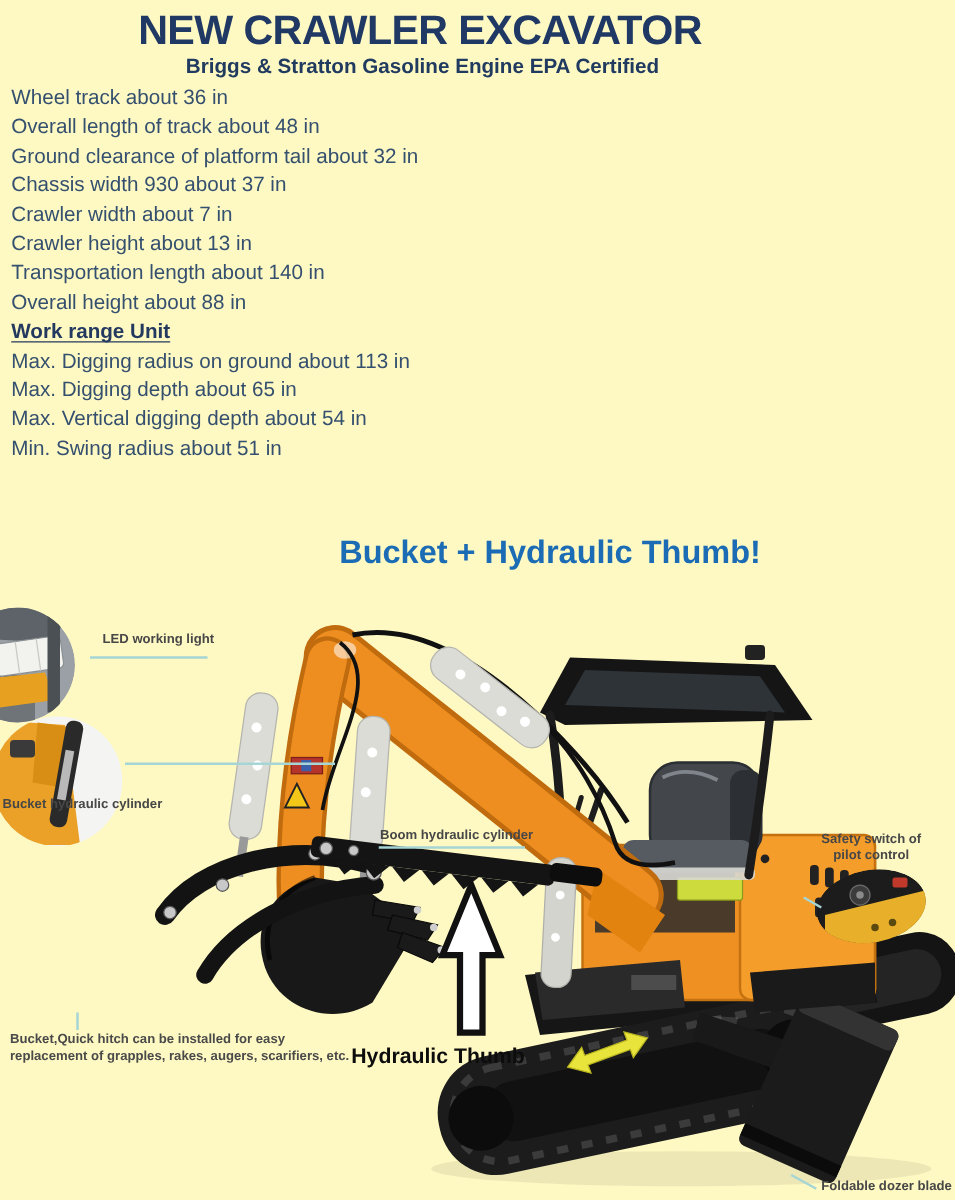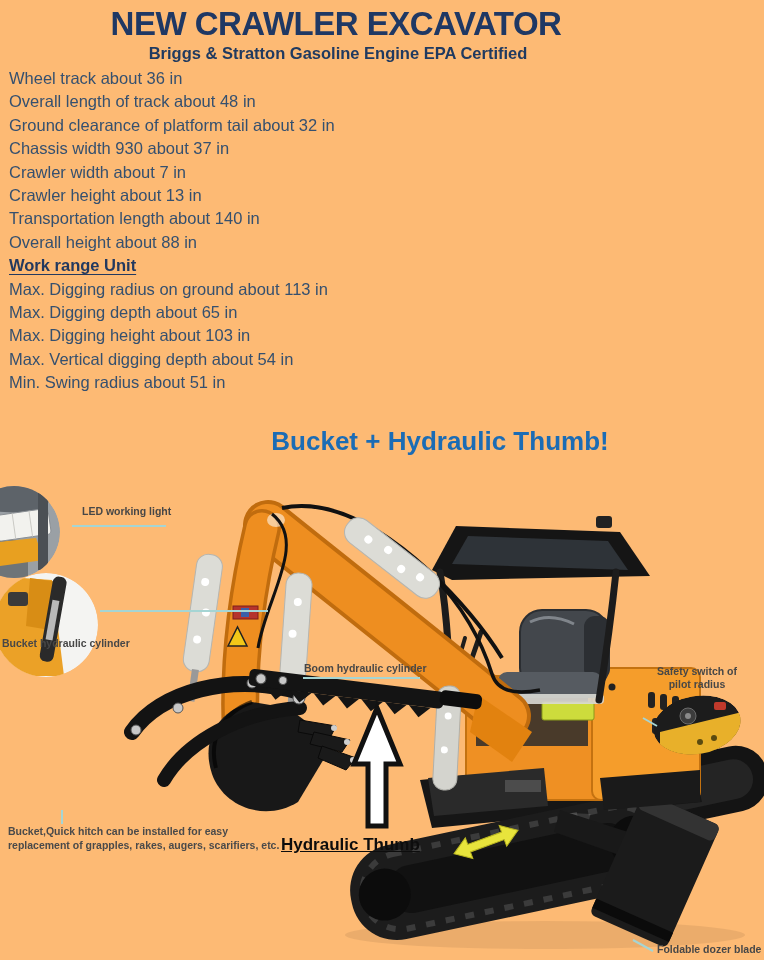--- a/index.html
+++ b/index.html
@@ -1,16 +1,16 @@
 <!DOCTYPE html>
 <html><head>
 <meta charset="utf-8">
 <style>
   html,body{margin:0;padding:0;background:#ffffff;}
-  #page{position:relative;width:764px;height:960px;background:#fdba74;overflow:hidden;
+  #page{position:relative;width:764px;height:960px;background:#fef9c3;overflow:hidden;
         font-family:"Liberation Sans",sans-serif;}
   
   .title{position:absolute;top:5px;left:0;width:672px;text-align:center;
          font-size:33px;font-weight:bold;color:#1f3864;letter-spacing:-0.5px;}
   .subtitle{position:absolute;top:44px;left:0;width:676px;text-align:center;
             font-size:16.5px;font-weight:bold;color:#203a60;}
   .specs{position:absolute;left:9px;top:67px;font-size:16.5px;line-height:23.4px;
          color:#35506f;}
   .spec-heading{font-weight:bold;color:#23395f;text-decoration:underline;
                 text-underline-offset:3px;}
@@ -18,21 +18,21 @@
          font-size:26px;font-weight:bold;color:#1b6cb5;}
   
   .photo{position:absolute;left:0;top:480px;width:695px;height:490px;}
   .photo svg{position:absolute;left:0;top:0;}
   .callout-label{position:absolute;font-size:10.5px;font-weight:600;color:#474747;
                  white-space:nowrap;z-index:3;}
   .callout-label.center{text-align:center;white-space:normal;line-height:12.5px;}
   .smallnote{position:absolute;font-size:10.5px;font-weight:600;color:#4a4a4a;
              line-height:13.5px;z-index:3;white-space:nowrap;}
   .thumb-label{position:absolute;font-size:17px;font-weight:bold;color:#0d0d0d;
-               z-index:3;white-space:nowrap;text-decoration:underline;}
+               z-index:3;white-space:nowrap;}
 </style>
 </head>
 <body>
 
 <div id="page">
 
   <div class="title">NEW CRAWLER EXCAVATOR</div>
   <div class="subtitle">Briggs &amp; Stratton Gasoline Engine EPA Certified</div>
 
   <div class="specs">
@@ -40,21 +40,20 @@
     <div>Overall length of track about 48 in</div>
     <div>Ground clearance of platform tail about 32 in</div>
     <div>Chassis width 930 about 37 in</div>
     <div>Crawler width about 7 in</div>
     <div>Crawler height about 13 in</div>
     <div>Transportation length about 140 in</div>
     <div>Overall height about 88 in</div>
     <div class="spec-heading">Work range Unit</div>
     <div>Max. Digging radius on ground about 113 in</div>
     <div>Max. Digging depth about 65 in</div>
-    <div>Max. Digging height about 103 in</div>
     <div>Max. Vertical digging depth about 54 in</div>
     <div>Min. Swing radius about 51 in</div>
   </div>
 
   <div class="promo">Bucket + Hydraulic Thumb!</div>
 
   <div class="photo">
 
     <svg width="764" height="490" viewBox="0 0 764 490">
       <defs>
@@ -276,21 +275,21 @@
         <line x1="643" y1="238" x2="657" y2="246"></line>
         <line x1="633" y1="460" x2="653" y2="471"></line>
       </g>
     </svg>
 
     <div class="callout-label" style="left:82px;top:25px;">LED working light</div>
     <div class="callout-label" style="left:2px;top:157px;">Bucket hydraulic cylinder</div>
     <div class="callout-label" style="left:304px;top:182px;">Boom hydraulic cylinder</div>
     <div class="callout-label center" style="left:640px;top:185px;width:114px;">
       <span>Safety switch of</span><br>
-      <span>pilot radius</span>
+      <span>pilot control</span>
     </div>
     <div class="smallnote" style="left:8px;top:345px;">
       <span>Bucket,Quick hitch can be installed for easy</span><br>
       <span>replacement of grapples, rakes, augers, scarifiers, etc.</span>
     </div>
     <div class="thumb-label" style="left:281px;top:355px;">Hydraulic Thumb</div>
     <div class="callout-label" style="left:657px;top:463px;">Foldable dozer blade</div>
   </div>
 
 </div>

